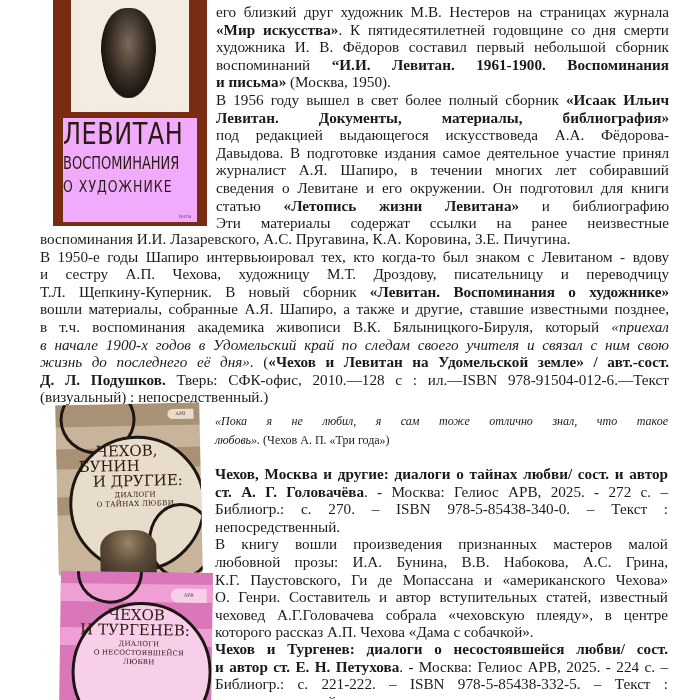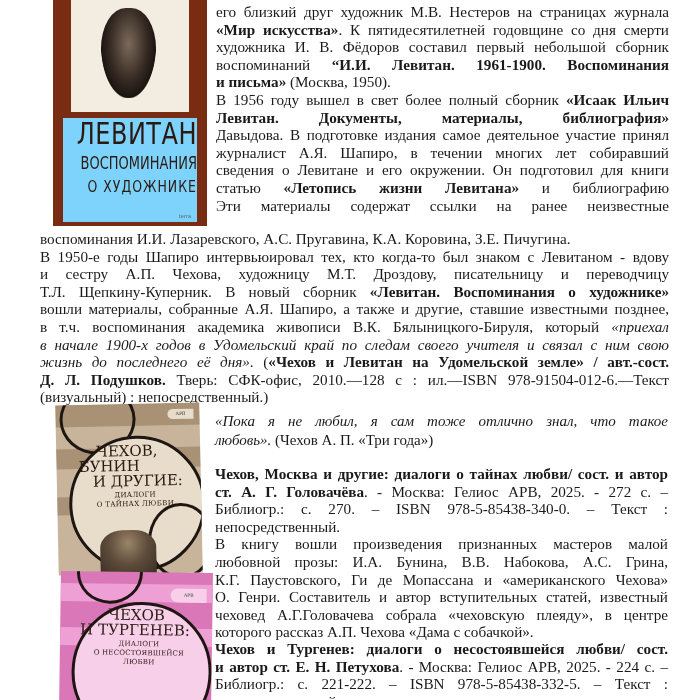--- a/index.html
+++ b/index.html
@@ -30,22 +30,22 @@
     position: absolute; left: 18px; top: 5px; width: 118px; height: 112px;
     background: #f3ece0;
   }
   .cover1 .portrait .face {
     position: absolute; left: 30px; top: 8px; width: 55px; height: 90px;
     background: radial-gradient(ellipse at 50% 40%, #7a6a5a 0%, #3a2e26 45%, #1a1410 70%, transparent 72%);
     border-radius: 45% 45% 40% 40%;
   }
   .cover1 .titlebox {
     position: absolute; left: 10px; top: 123px; width: 134px; height: 104px;
-    background: #7dd3fc;
-    text-align: right;
+    background: #f0abfc;
+    text-align: left;
     font-family: "DejaVu Sans", sans-serif;
     color: #2a1a12;
   }
   .cover1 .t1 { font-size: 24px; letter-spacing: 0.5px; margin-top: 2px; font-weight: normal; transform: scaleY(1.25); }
   .cover1 .t2 { font-size: 13px; margin-top: 8px; transform: scaleY(1.3); }
   .cover1 .t3 { font-size: 12.5px; margin-top: 8px; letter-spacing: 1px; transform: scaleY(1.3); }
   .cover1 .pub { position: absolute; right: 6px; bottom: 3px; font-size: 5px; color: #555; }
 
   
   .cover2 {
@@ -110,20 +110,21 @@
 </div>
 
 <div class="para" id="a1-narrow" style="left:216px; top:3px; width:453px;">
     <span class="line">его близкий друг художник М.В. Нестеров на страницах журнала</span>
     <span class="line"><b>«Мир искусства»</b><span>. К пятидесятилетней годовщине   со дня смерти</span></span>
     <span class="line">художника И. В. Фёдоров составил первый небольшой  сборник</span>
     <span class="line"><span>воспоминаний  </span><b>“И.И.  Левитан.  1961-1900.  Воспоминания</b></span>
     <span class="line last"><b>и письма»</b><span> (Москва, 1950).</span></span>
     <span class="line"><span>В 1956 году вышел в свет более полный сборник </span><b>«Исаак Ильич</b></span>
     <span class="line"><b>Левитан.    Документы,    материалы,    библиография»</b></span>
+    <span class="line">под редакцией выдающегося искусствоведа А.А. Фёдорова-</span>
     <span class="line">Давыдова. В подготовке издания самое деятельное участие принял</span>
     <span class="line">журналист А.Я. Шапиро, в течении многих лет собиравший</span>
     <span class="line">сведения о Левитане и его окружении. Он подготовил для книги</span>
     <span class="line"><span>статью  </span><b>«Летопись  жизни  Левитана»</b><span>  и  библиографию</span></span>
     <span class="line">Эти   материалы   содержат   ссылки   на   ранее   неизвестные</span>
   </div>
 
 <div class="para" id="a1-wide" style="left:40px; top:230px; width:629px;">
     <span class="line last">воспоминания И.И. Лазаревского, А.С. Пругавина, К.А. Коровина, З.Е. Пичугина.</span>
     <span class="line">В 1950-е годы Шапиро интервьюировал тех, кто когда-то был знаком с Левитаном - вдову</span>
@@ -163,21 +164,21 @@
   <div class="pub">АРВ</div>
   <div class="title">
     <div class="a" style="text-align:left;padding-left:34px;">ЧЕХОВ</div>
     <div class="a" style="text-align:left;padding-left:6px;">И ТУРГЕНЕВ:</div>
     <div class="b">ДИАЛОГИ</div>
     <div class="b" style="margin-top:0">О НЕСОСТОЯВШЕЙСЯ</div>
     <div class="b" style="margin-top:0">ЛЮБВИ</div>
   </div>
 </div>
 
-<div class="para" style="left:215px; top:412px; width:453px; font-size:15px; line-height:19px;">
+<div class="para" style="left:215px; top:412px; width:453px; font-size:12px; line-height:19px;">
   <span class="line"><i>«Пока я не любил, я сам тоже отлично знал, что такое</i></span>
   <span class="line last"><i>любовь».</i><span> (Чехов А. П. «Три года»)</span></span>
 </div>
 
 <div class="para" id="b1" style="left:215px; top:465px; width:453px;">
     <span class="line"><b>Чехов, Москва и другие: диалоги о тайнах любви/ сост. и автор</b></span>
     <span class="line"><b>ст.  А.  Г.  Головачёва</b><span>. - Москва: Гелиос АРВ, 2025. - 272 с. –</span></span>
     <span class="line">Библиогр.:   с.   270.   –   ISBN   978-5-85438-340-0.   –   Текст   :</span>
     <span class="line last">непосредственный.</span>
     <span class="line">В   книгу   вошли   произведения   признанных   мастеров   малой</span>

